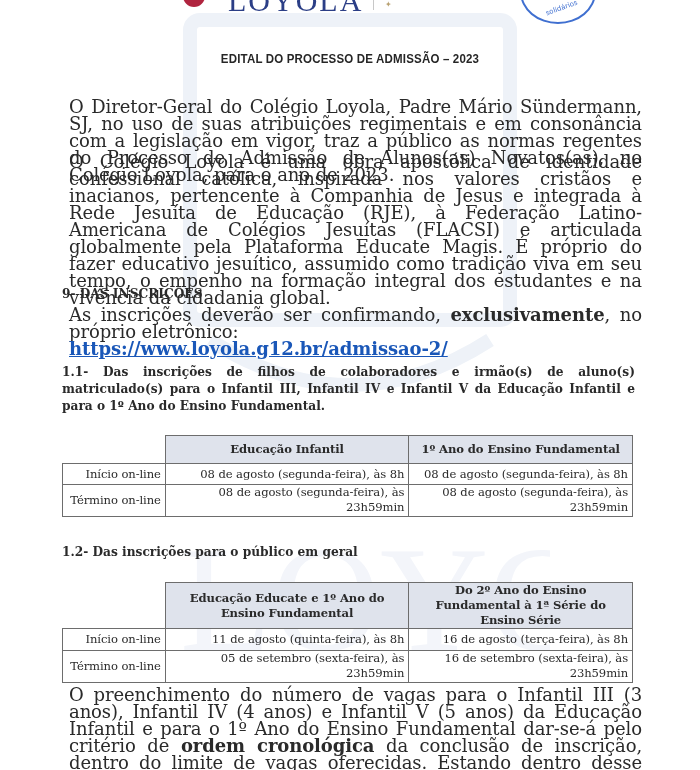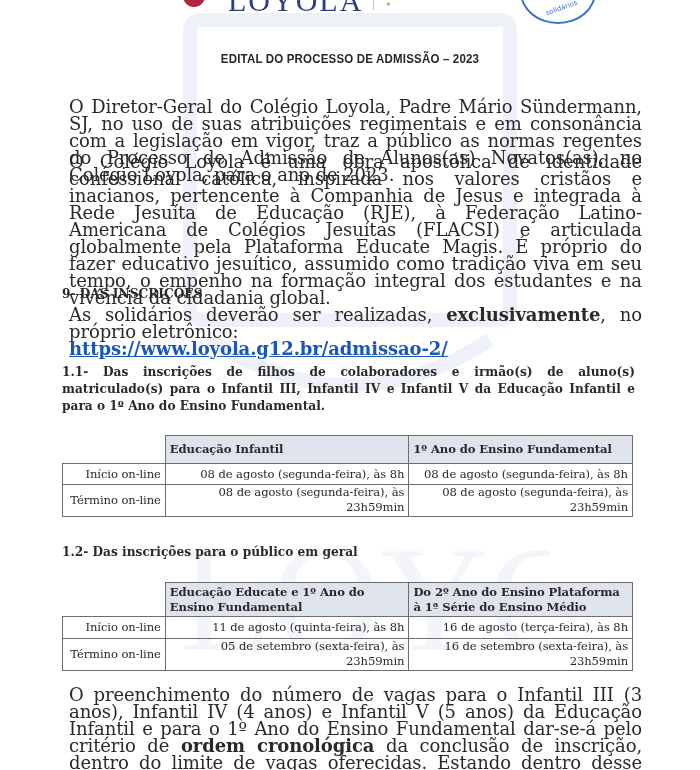--- a/index.html
+++ b/index.html
@@ -48,21 +48,21 @@
   }
   .link { color: #1a57b8; text-decoration: underline; font-weight: bold; }
   table.t {
     position: absolute; border-collapse: collapse;
     font-size: 11.6px; color: #2a2a2a; letter-spacing: -0.1px;
   }
   table.t td, table.t th {
     border: 1px solid #6d6d6d; padding: 0 4px; vertical-align: top; text-align: right;
     line-height: 15px; font-weight: normal;
   }
-  table.t th { background: #dfe3ec; font-weight: bold; text-align: left; vertical-align: middle; }
+  table.t th { background: #dfe3ec; font-weight: bold; text-align: center; vertical-align: middle; }
   table.t td.empty { border-top: none; border-left: none; background: transparent; }
   table.t td.rowlabel { vertical-align: middle; }
 </style>
 </head>
 <body>
 
 <div class="page">
 
   <svg class="watermark" viewBox="0 0 400 760">
     <g fill="none" stroke="#eef2f8" stroke-width="14">
@@ -81,21 +81,21 @@
     <div class="seal-text">solidários</div>
   </div>
 
   <div class="title">EDITAL DO PROCESSO DE ADMISSÃO – 2023</div>
 
   <div class="p" style="top:98px;">O Diretor-Geral do Colégio Loyola, Padre Mário Sündermann, SJ, no uso de suas atribuições regimentais e em consonância com a legislação em vigor, traz a público as normas regentes do Processo de Admissão de Alunos(as) Novatos(as), no Colégio Loyola, para o ano de 2023.</div>
   <div class="p" style="top:153px;">O Colégio Loyola é uma obra apostólica de identidade confessional católica, inspirada nos valores cristãos e inacianos, pertencente à Companhia de Jesus e integrada à Rede Jesuíta de Educação (RJE), à Federação Latino-Americana de Colégios Jesuítas (FLACSI) e articulada globalmente pela Plataforma Educate Magis. É próprio do fazer educativo jesuítico, assumido como tradição viva em seu tempo, o empenho na formação integral dos estudantes e na vivência da cidadania global.</div>
 
   <div class="h" style="top:286px;">9- DAS INSCRIÇÕES</div>
   <div class="p" style="top:306px;">
-    <span>As solidários deverão ser realizadas, </span><b>exclusivamente</b><span>, no próprio eletrônico:</span><br>
+    <span>As inscrições deverão ser confirmando, </span><b>exclusivamente</b><span>, no próprio eletrônico:</span><br>
     <a class="link">https://www.loyola.g12.br/admissao-2/</a>
   </div>
 
   <div class="h" style="top:364px;text-align:justify;">1.1- Das inscrições de filhos de colaboradores e irmão(s) de aluno(s) matriculado(s) para o Infantil III, Infantil IV e Infantil V da Educação Infantil e para o 1º Ano do Ensino Fundamental.</div>
 
   <table class="t" style="left:62px;top:435px;width:571px;">
     <colgroup>
         <col style="width:103px">
         <col style="width:244px">
         <col style="width:224px">
@@ -124,21 +124,21 @@
   <table class="t" style="left:62px;top:582px;width:571px;">
     <colgroup>
         <col style="width:103px">
         <col style="width:244px">
         <col style="width:224px">
       </colgroup>
     <tbody>
         <tr style="height:34px;">
       <td class="empty"></td>
       <th>Educação Educate e 1º Ano do Ensino Fundamental</th>
-      <th>Do 2º Ano do Ensino Plataforma à 1ª Série do Ensino Médio</th>
+      <th>Do 2º Ano do Ensino Fundamental à 1ª Série do Ensino Série</th>
     </tr>
     <tr style="height:22px;">
       <td class="rowlabel">Início on-line</td>
       <td class="rowlabel">11 de agosto (quinta-feira), às 8h</td>
       <td class="rowlabel">16 de agosto (terça-feira), às 8h</td>
     </tr>
     <tr style="height:32px;">
       <td class="rowlabel">Término on-line</td>
       <td>05 de setembro (sexta-feira), às 23h59min</td>
       <td>16 de setembro (sexta-feira), às 23h59min</td>

